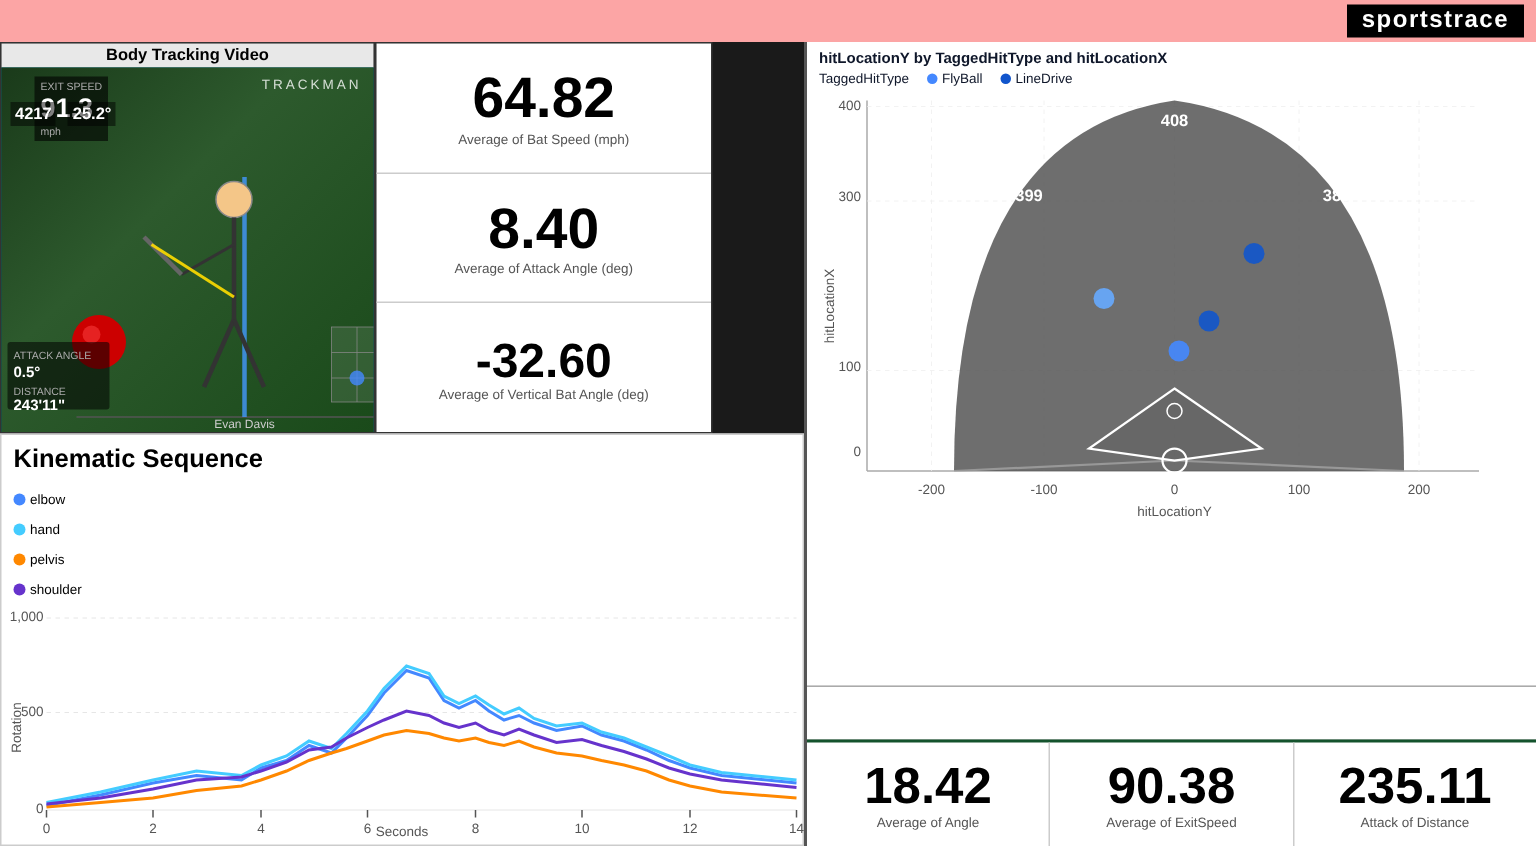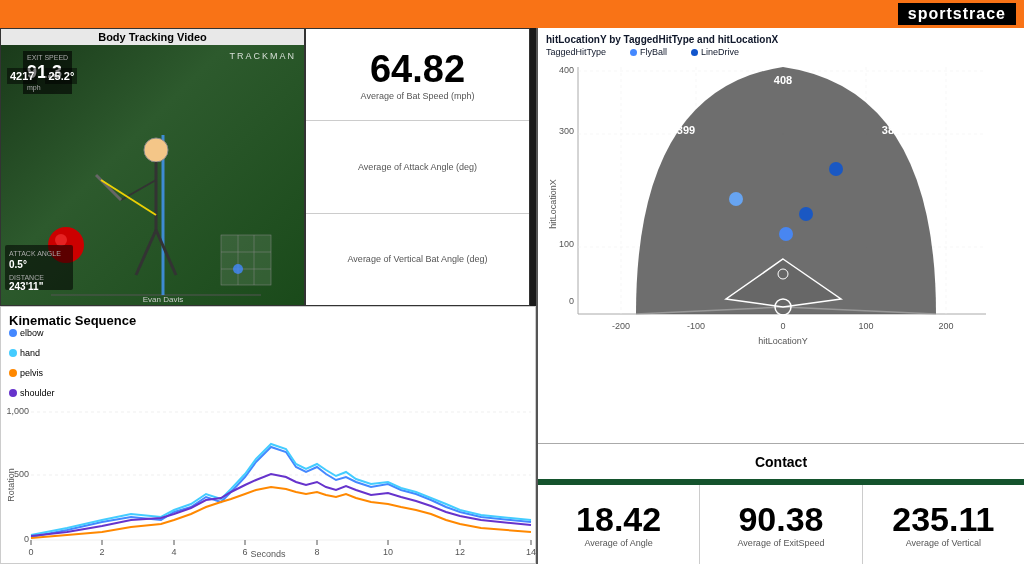--- a/index.html
+++ b/index.html
@@ -9,21 +9,21 @@
       background: #1a1a1a;
       font-family: Arial, sans-serif;
       overflow: hidden;
       color: #fff;
     }
 
     
     .top-bar {
       width: 100%;
       height: 28px;
-      background: #f97316;
+      background: #fca5a5;
       display: flex;
       align-items: center;
       justify-content: flex-end;
       padding-right: 8px;
     }
     .logo-box {
       background: #000;
       color: #fff;
       font-size: 16px;
       font-weight: bold;
@@ -45,21 +45,21 @@
       height: 536px;
     }
 
     
     .top-section {
       display: flex;
       height: 310px;
     }
 
     .video-panel {
-      width: 305px;
+      width: 250px;
       background: #111;
       border: 1px solid #333;
       display: flex;
       flex-direction: column;
     }
     .video-panel-title {
       background: #e8e8e8;
       color: #000;
       text-align: center;
       font-size: 11px;
@@ -156,23 +156,23 @@
 
     
     .kinematic-panel {
       flex: 1;
       background: #fff;
       color: #000;
       border: 1px solid #ccc;
       padding: 6px 8px;
     }
     .kinematic-title {
-      font-size: 13px;
-      font-weight: bold;
-      margin-bottom: 0;
+      font-size: 17px;
+      font-weight: bold;
+      margin-bottom: 12px;
     }
     .legend {
       display: flex;
       gap: 10px;
       font-size: 9px;
       margin-bottom: 4px;
       flex-direction: column;
     }
     .legend-item {
       display: flex;
@@ -213,21 +213,21 @@
       padding: 6px 8px;
       position: relative;
     }
     .spray-title {
       font-size: 10px;
       font-weight: bold;
       margin-bottom: 2px;
     }
     .spray-legend {
       display: flex;
-      gap: 24px;
+      gap: 12px;
       font-size: 9px;
       margin-bottom: 2px;
       text-align: center;
     }
     .spray-legend-item {
       display: flex;
       align-items: center;
       gap: 3px;
     }
     .spray-dot-sm {
@@ -251,25 +251,25 @@
       font-size: 14px;
       font-weight: bold;
       color: #000;
       cursor: pointer;
       border-right: 1px solid #aaa;
     }
     .chart-tab:last-child { border-right: none; }
 
     
     .bottom-stats {
-      height: 85px;
+      height: 71px;
       background: #fff;
       color: #000;
       display: flex;
-      border-top: 6px solid #14532d;
+      border-top: 2px solid #14532d;
     }
     .bottom-stat {
       flex: 1;
       display: flex;
       flex-direction: column;
       align-items: center;
       justify-content: center;
       border-right: 1px solid #ccc;
     }
     .bottom-stat:last-child { border-right: none; }
@@ -360,23 +360,25 @@
           </div>
         </div>
       </div>
 
       <div class="stats-panels">
         <div class="stat-card">
           <div class="stat-big">64.82</div>
           <div class="stat-desc">Average of Bat Speed (mph)</div>
         </div>
         <div class="stat-card">
+          <div class="stat-big">8.40</div>
           <div class="stat-desc">Average of Attack Angle (deg)</div>
         </div>
         <div class="stat-card">
+          <div class="stat-big" style="font-size:32px;">-32.60</div>
           <div class="stat-desc">Average of Vertical Bat Angle (deg)</div>
         </div>
       </div>
     </div>
 
     <div class="kinematic-panel">
       <div class="kinematic-title">Kinematic Sequence</div>
       <div class="legend">
         <div class="legend-item">
           <div class="legend-dot" style="background:#4488ff;"></div>
@@ -504,32 +506,31 @@
 
         <circle cx="190" cy="140" r="7" fill="#66aaff" opacity="0.9"></circle>
         <circle cx="240" cy="175" r="7" fill="#4488ff" opacity="0.9"></circle>
 
         <circle cx="290" cy="110" r="7" fill="#1155cc" opacity="0.9"></circle>
         <circle cx="260" cy="155" r="7" fill="#1155cc" opacity="0.9"></circle>
       </svg>
     </div>
 
     <div class="chart-tabs">
-      <div class="chart-tab">Contact</div>
     </div>
 
     <div class="bottom-stats">
       <div class="bottom-stat">
         <div class="bottom-stat-val">18.42</div>
         <div class="bottom-stat-desc">Average of Angle</div>
       </div>
       <div class="bottom-stat">
         <div class="bottom-stat-val">90.38</div>
         <div class="bottom-stat-desc">Average of ExitSpeed</div>
       </div>
       <div class="bottom-stat">
         <div class="bottom-stat-val">235.11</div>
-        <div class="bottom-stat-desc">Average of Vertical</div>
+        <div class="bottom-stat-desc">Attack of Distance</div>
       </div>
     </div>
 
   </div>
 </div>
 
 </body></html>

